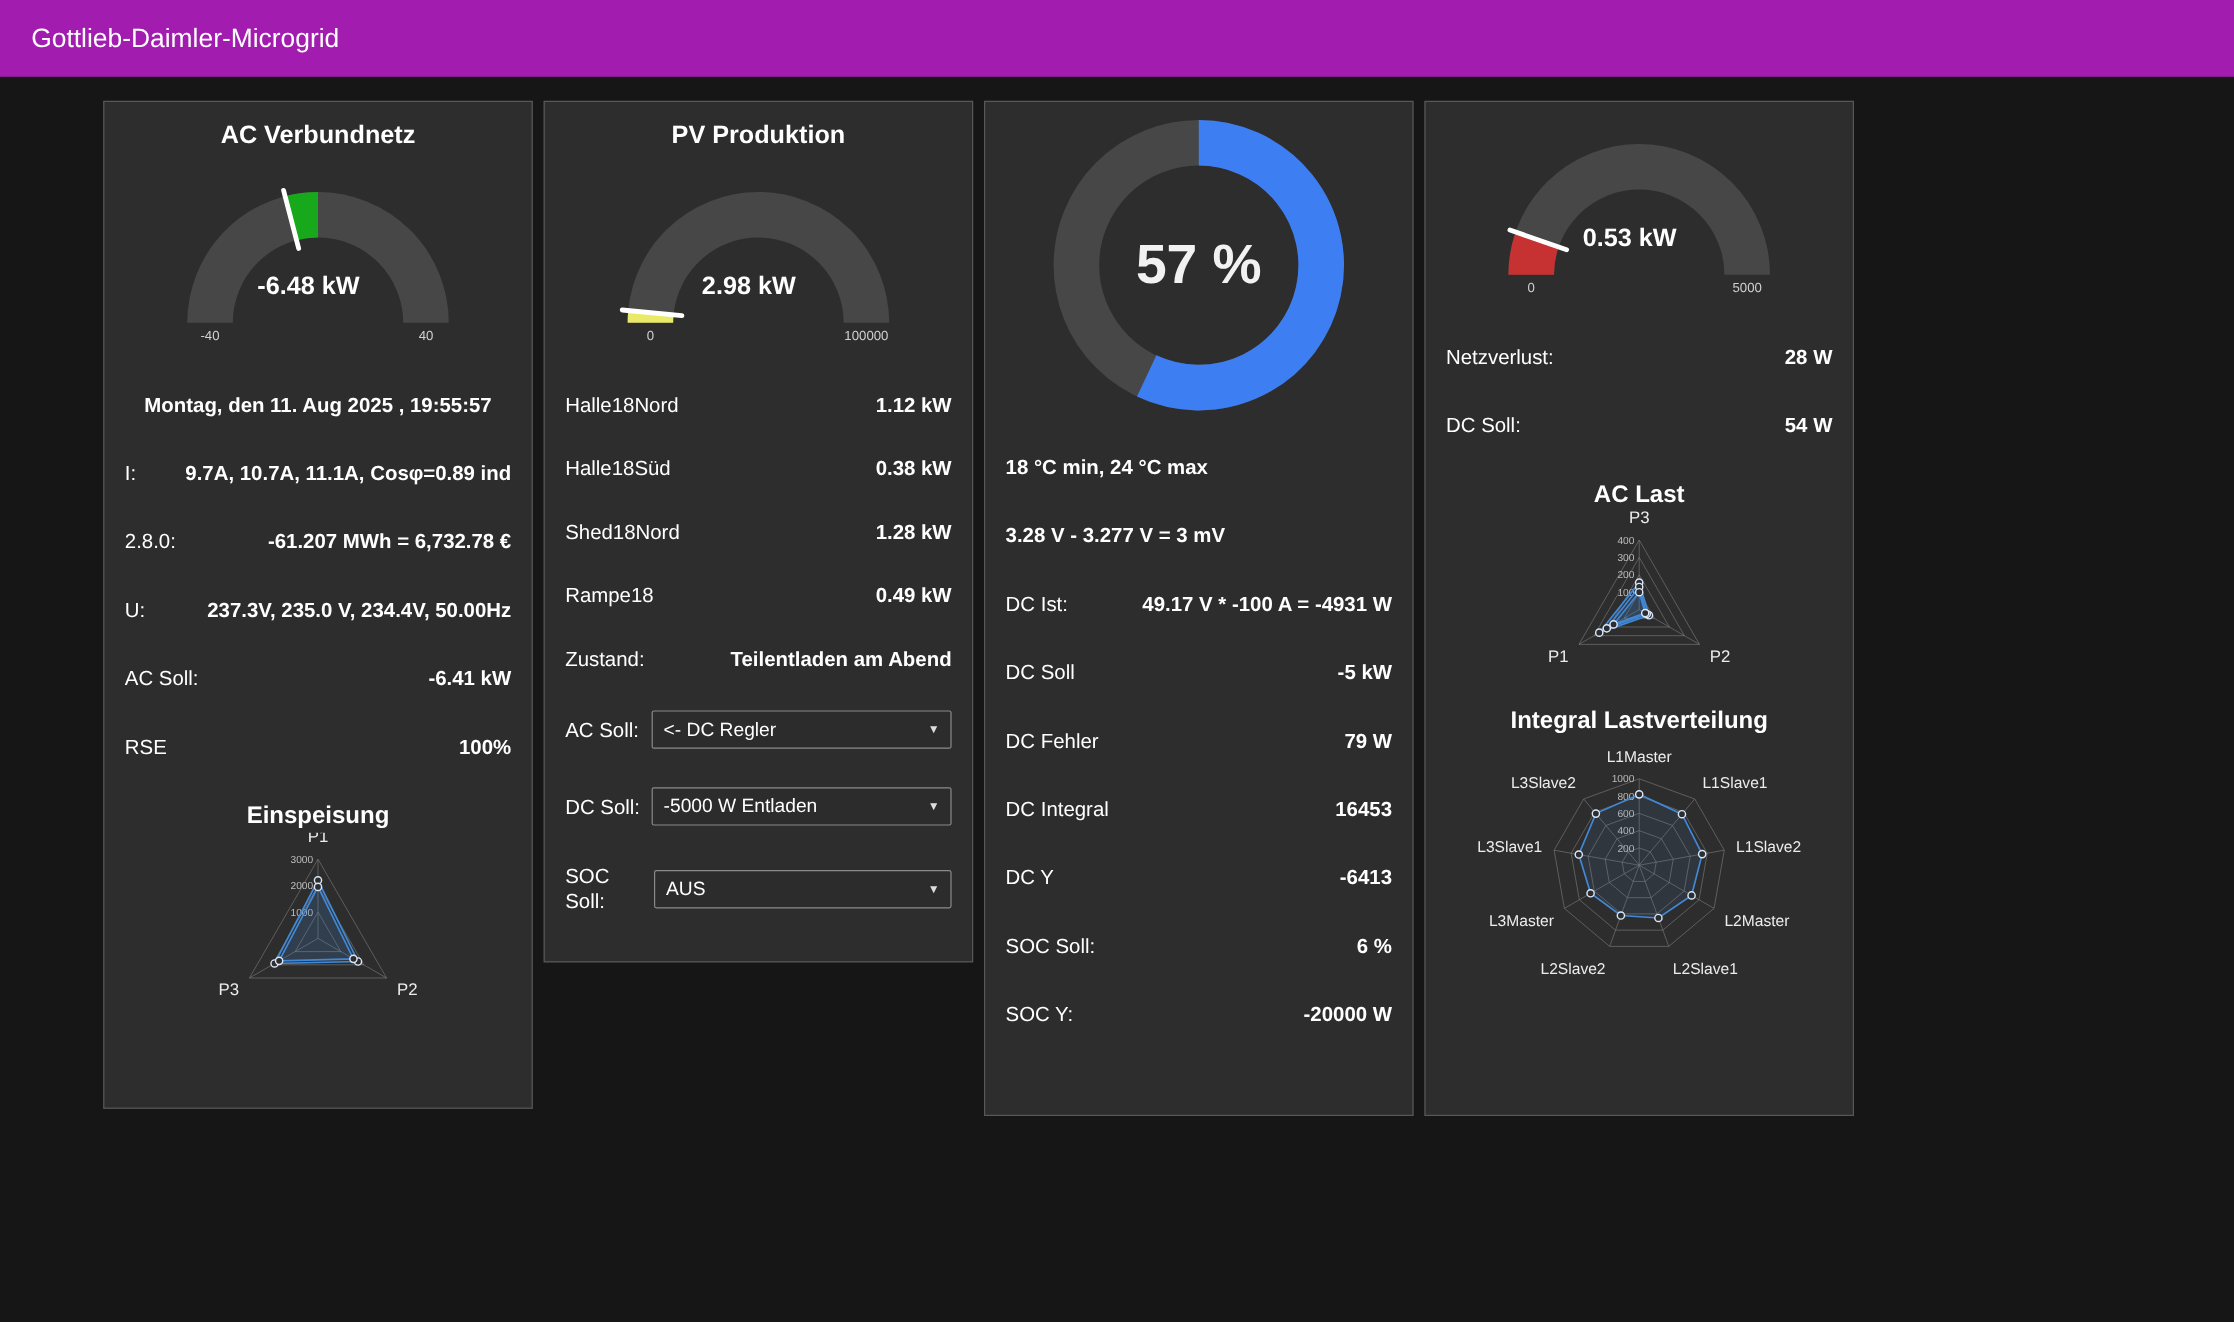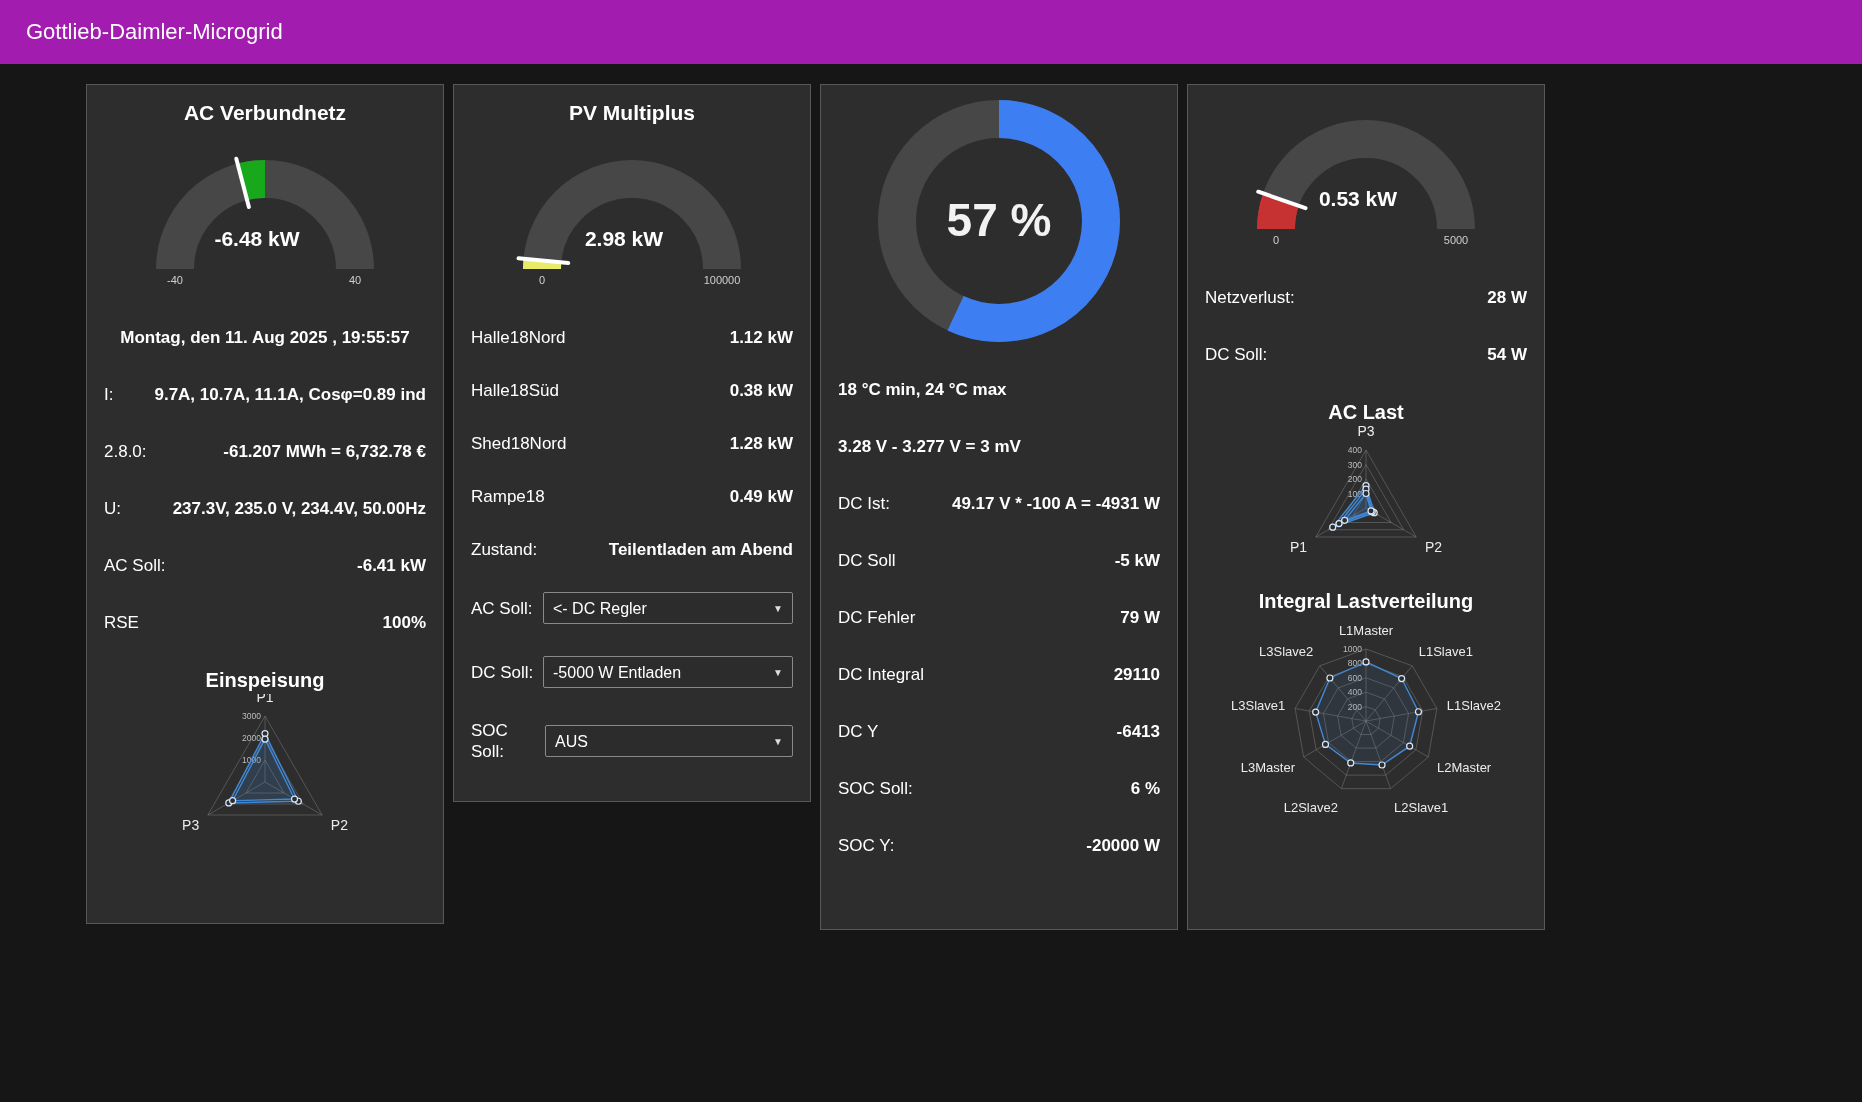--- a/index.html
+++ b/index.html
@@ -123,21 +123,21 @@
           <circle cx="128.80013812181045" cy="108.89999999999999" r="3" fill="#2d2d2d" stroke="#d9e7f8" stroke-width="1.2"></circle>
           <polygon points="165,45.1 194.53146626904936,105.05 132.610649898462,106.69999999999999" stroke="#4189d6" stroke-width="1.4" fill="rgba(65,137,214,0.10)"></polygon>
           <circle cx="165" cy="45.1" r="3" fill="#2d2d2d" stroke="#d9e7f8" stroke-width="1.2"></circle>
           <circle cx="194.53146626904936" cy="105.05" r="3" fill="#2d2d2d" stroke="#d9e7f8" stroke-width="1.2"></circle>
           <circle cx="132.610649898462" cy="106.69999999999999" r="3" fill="#2d2d2d" stroke="#d9e7f8" stroke-width="1.2"></circle>
         </svg>
       </div>
   </section>
 
   <section class="panel panel-pv" style="height:718px">
-    <h2 class="panel-title">PV Multiplus</h2>
+    <h2 class="panel-title">PV Produktion</h2>
     <div class="gauge-wrap">
       <div class="chart-host">
           <svg viewBox="0 0 300 160" width="300" height="160">
             <path d="M 60 138 A 90 90 0 0 1 240 138" stroke="#474747" stroke-width="38" fill="none"></path>
             <path d="M 60 138 A 90 90 0 0 1 60.394119172773586 129.58655117226613" stroke="#e9ea67" stroke-width="38" fill="none"></path>
             <line x1="36.499217618846544" y1="127.34296481820377" x2="86.28026252286122" y2="132.0171030558337" stroke="#fff" stroke-width="4" stroke-linecap="round"></line>
           </svg>
         </div>
       <div class="gauge-value">2.98 kW</div>
       <span class="g-min">0</span>
@@ -214,21 +214,21 @@
       <div class="row">
         <span class="lbl">DC Soll</span>
         <span class="val">-5 kW</span>
       </div>
       <div class="row">
         <span class="lbl">DC Fehler</span>
         <span class="val">79 W</span>
       </div>
       <div class="row">
         <span class="lbl">DC Integral</span>
-        <span class="val">29110</span>
+        <span class="val">16453</span>
       </div>
       <div class="row">
         <span class="lbl">DC Y</span>
         <span class="val">-6413</span>
       </div>
       <div class="row">
         <span class="lbl">SOC Soll:</span>
         <span class="val">6 %</span>
       </div>
       <div class="row">

